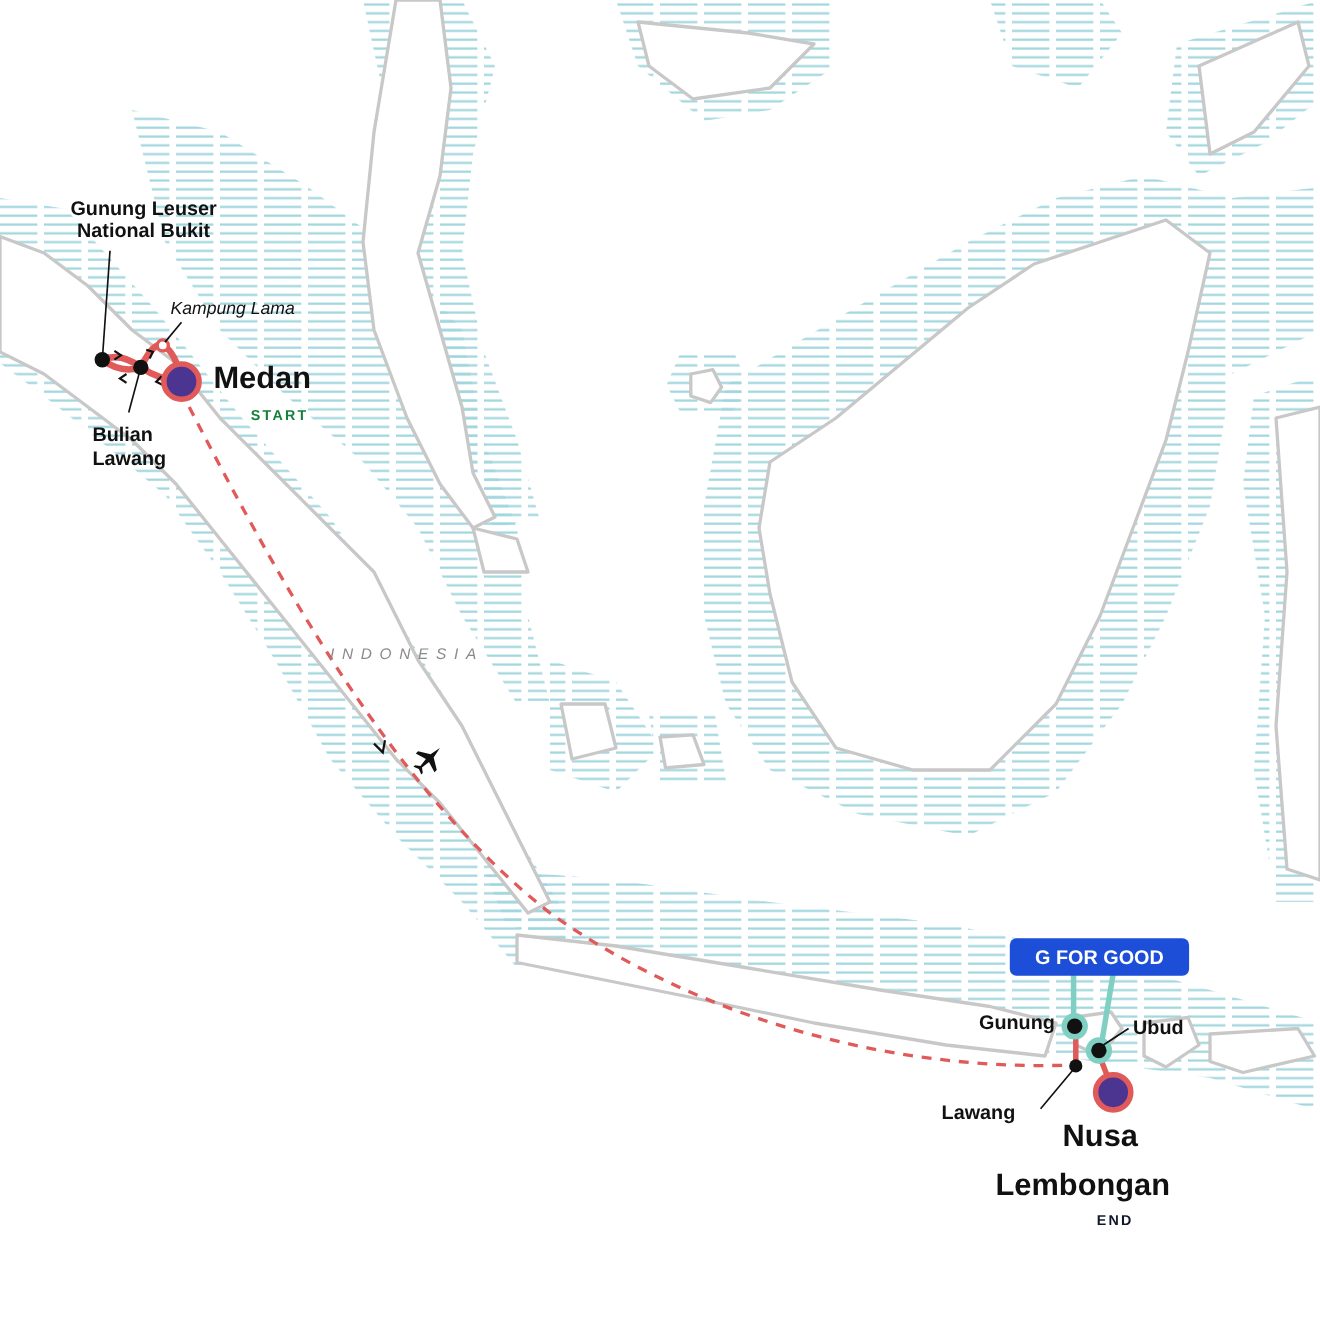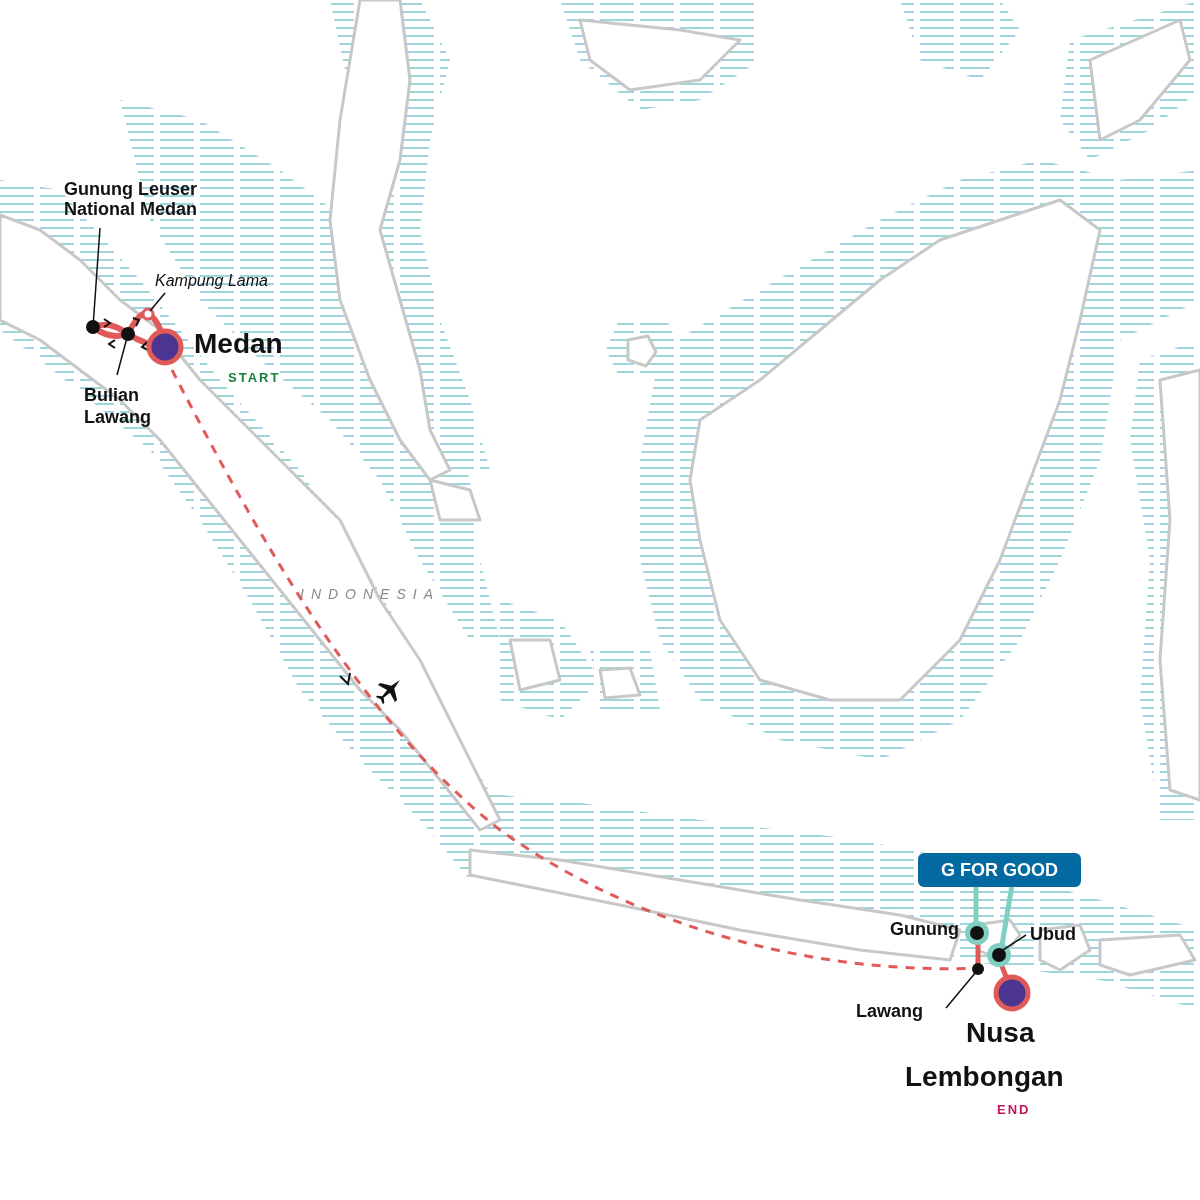--- a/index.html
+++ b/index.html
@@ -118,34 +118,34 @@
   <circle cx="999" cy="955" r="7" fill="#111"></circle>
   <line x1="1003" y1="950" x2="1026" y2="935" stroke="#111" stroke-width="1.5"></line>
   <circle cx="978" cy="969" r="6" fill="#111"></circle>
   <line x1="976" y1="972" x2="946" y2="1008" stroke="#111" stroke-width="1.5"></line>
 
   <circle cx="1012" cy="993" r="16" fill="#4b3591" stroke="#e05a5a" stroke-width="5"></circle>
 </svg>
 
 <div class="lbl med" style="left:64px;top:180px;text-align:center;">
   <div>Gunung Leuser</div>
-  <div>National Medan</div>
+  <div>National Bukit</div>
 </div>
 <div class="lbl small-it" style="left:155px;top:272px;">Kampung Lama</div>
 <div class="lbl med" style="left:84px;top:385px;line-height:1.2;">
   <div style="padding-left:0px;">Bulian</div>
   <div>Lawang</div>
 </div>
 
 <div class="lbl big" style="left:194px;top:329px;">Medan</div>
 <div class="lbl tag" style="left:228px;top:371px;color:#15803d;">START</div>
 
 <div class="lbl country" style="left:300px;top:587px;">INDONESIA</div>
 
-<div class="gfg" style="background:#0369a1;">G FOR GOOD</div>
+<div class="gfg" style="background:#1d4ed8;">G FOR GOOD</div>
 
 <div class="lbl med" style="left:890px;top:920px;">Gunung</div>
 <div class="lbl med" style="left:1030px;top:925px;">Ubud</div>
 <div class="lbl med" style="left:856px;top:1002px;">Lawang</div>
 
 <div class="lbl big" style="left:966px;top:1018px;">Nusa</div>
 <div class="lbl big" style="left:905px;top:1062px;">Lembongan</div>
-<div class="lbl tag" style="left:997px;top:1103px;color:#be185d;">END</div>
+<div class="lbl tag" style="left:997px;top:1103px;color:#0f172a;">END</div>
 
 </body></html>

